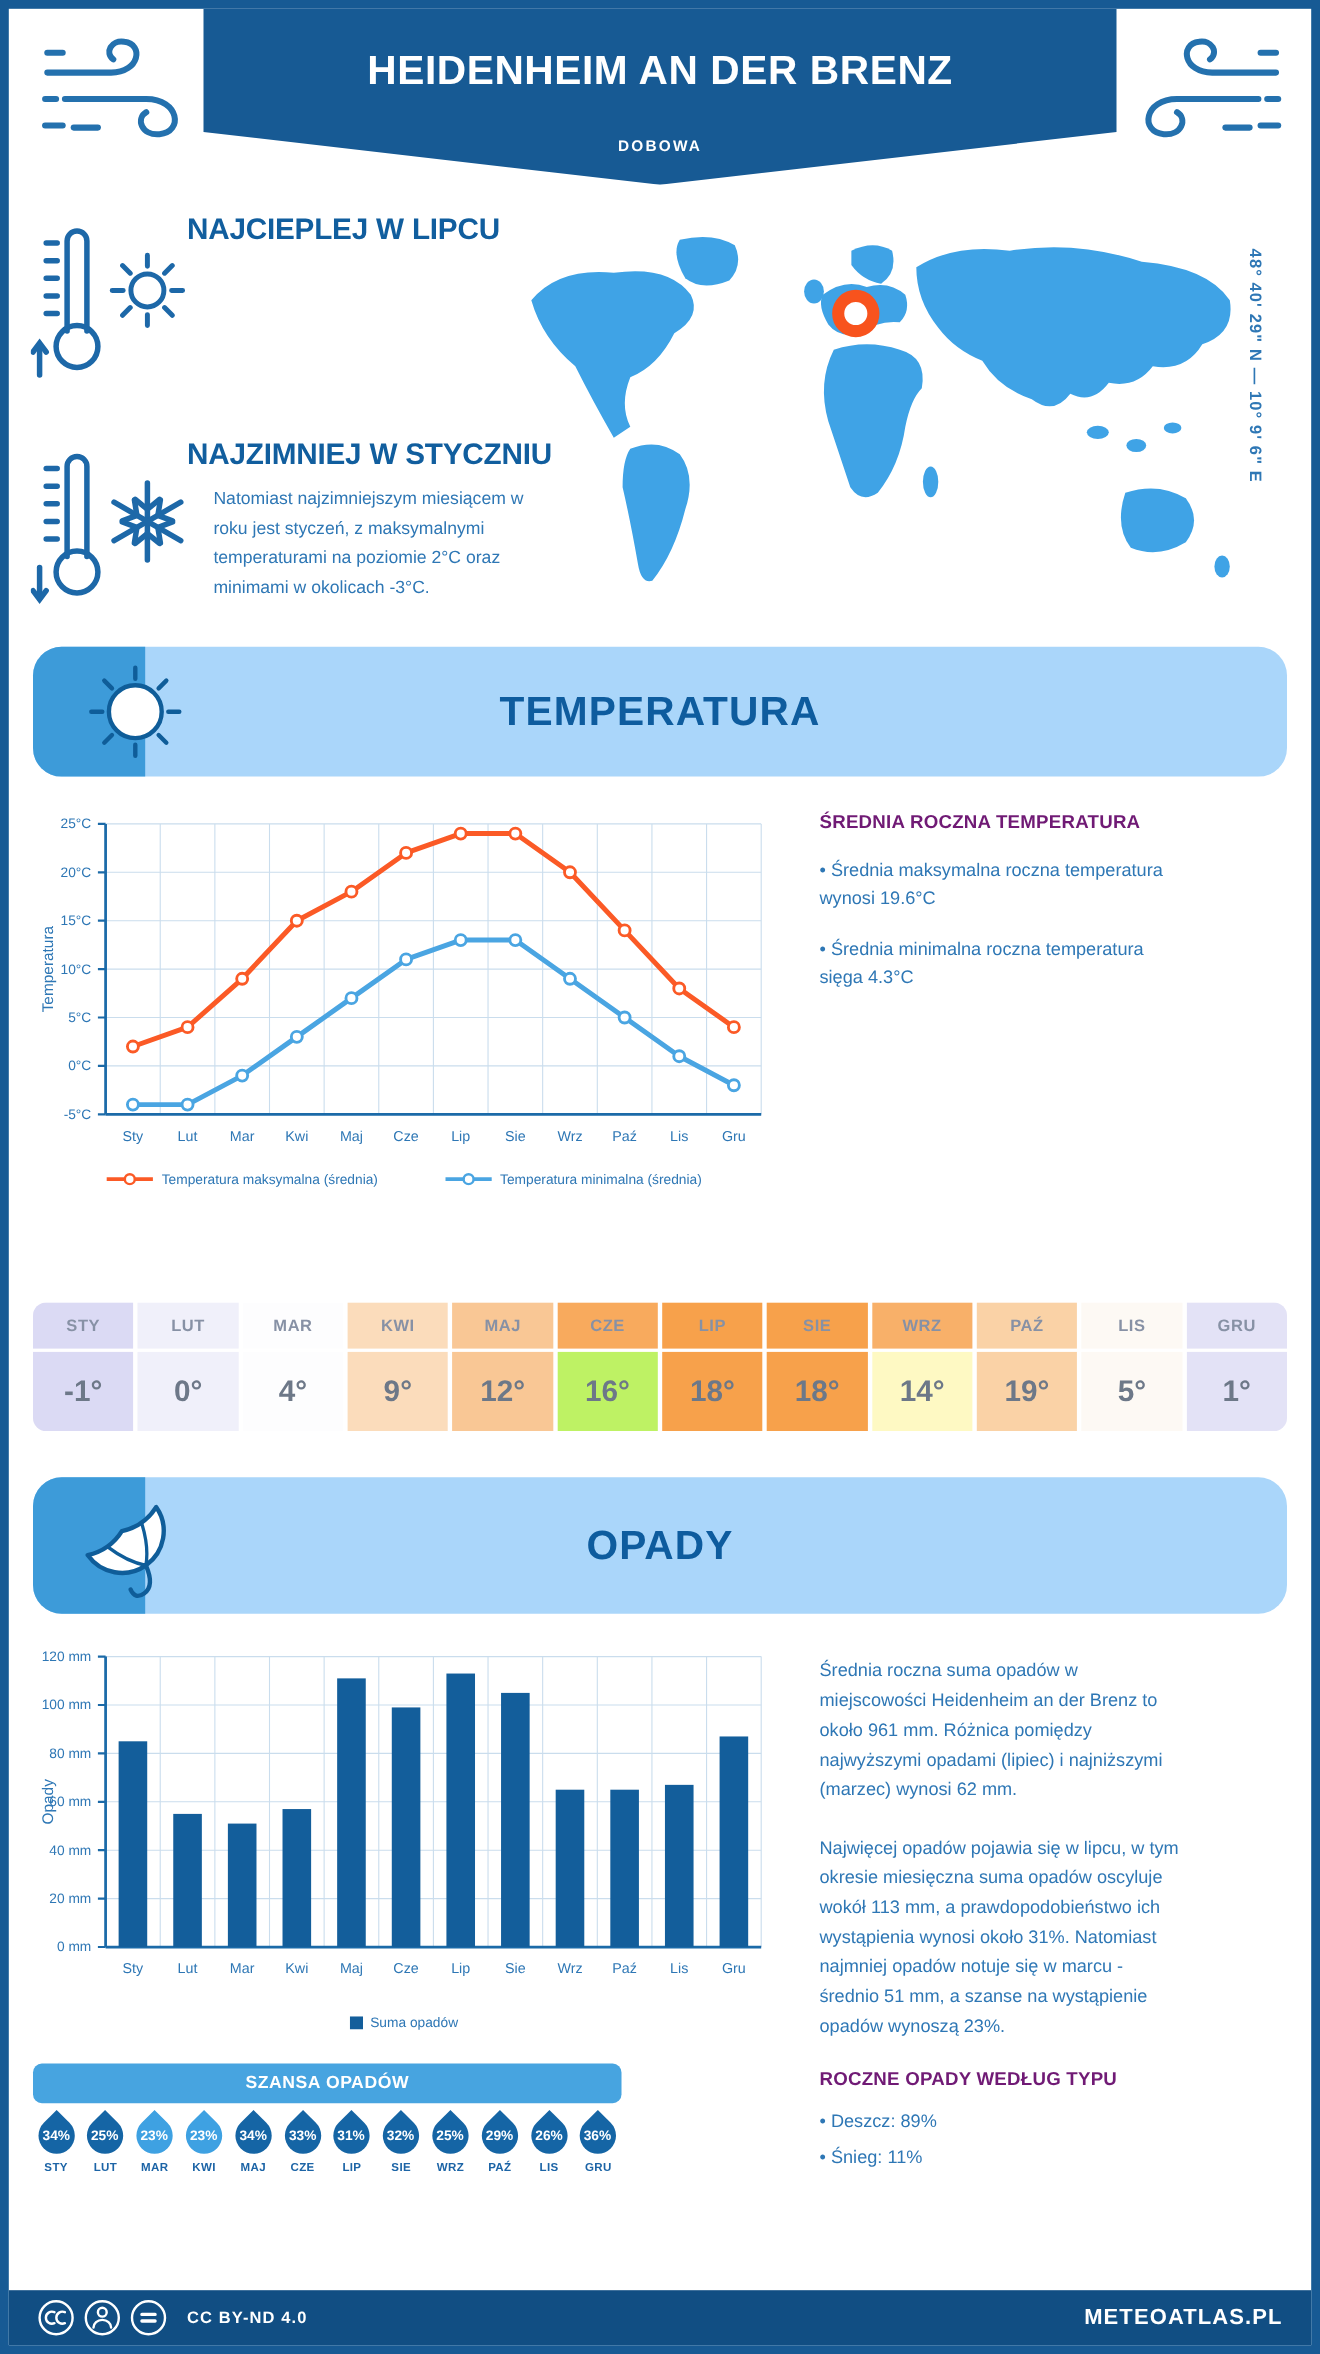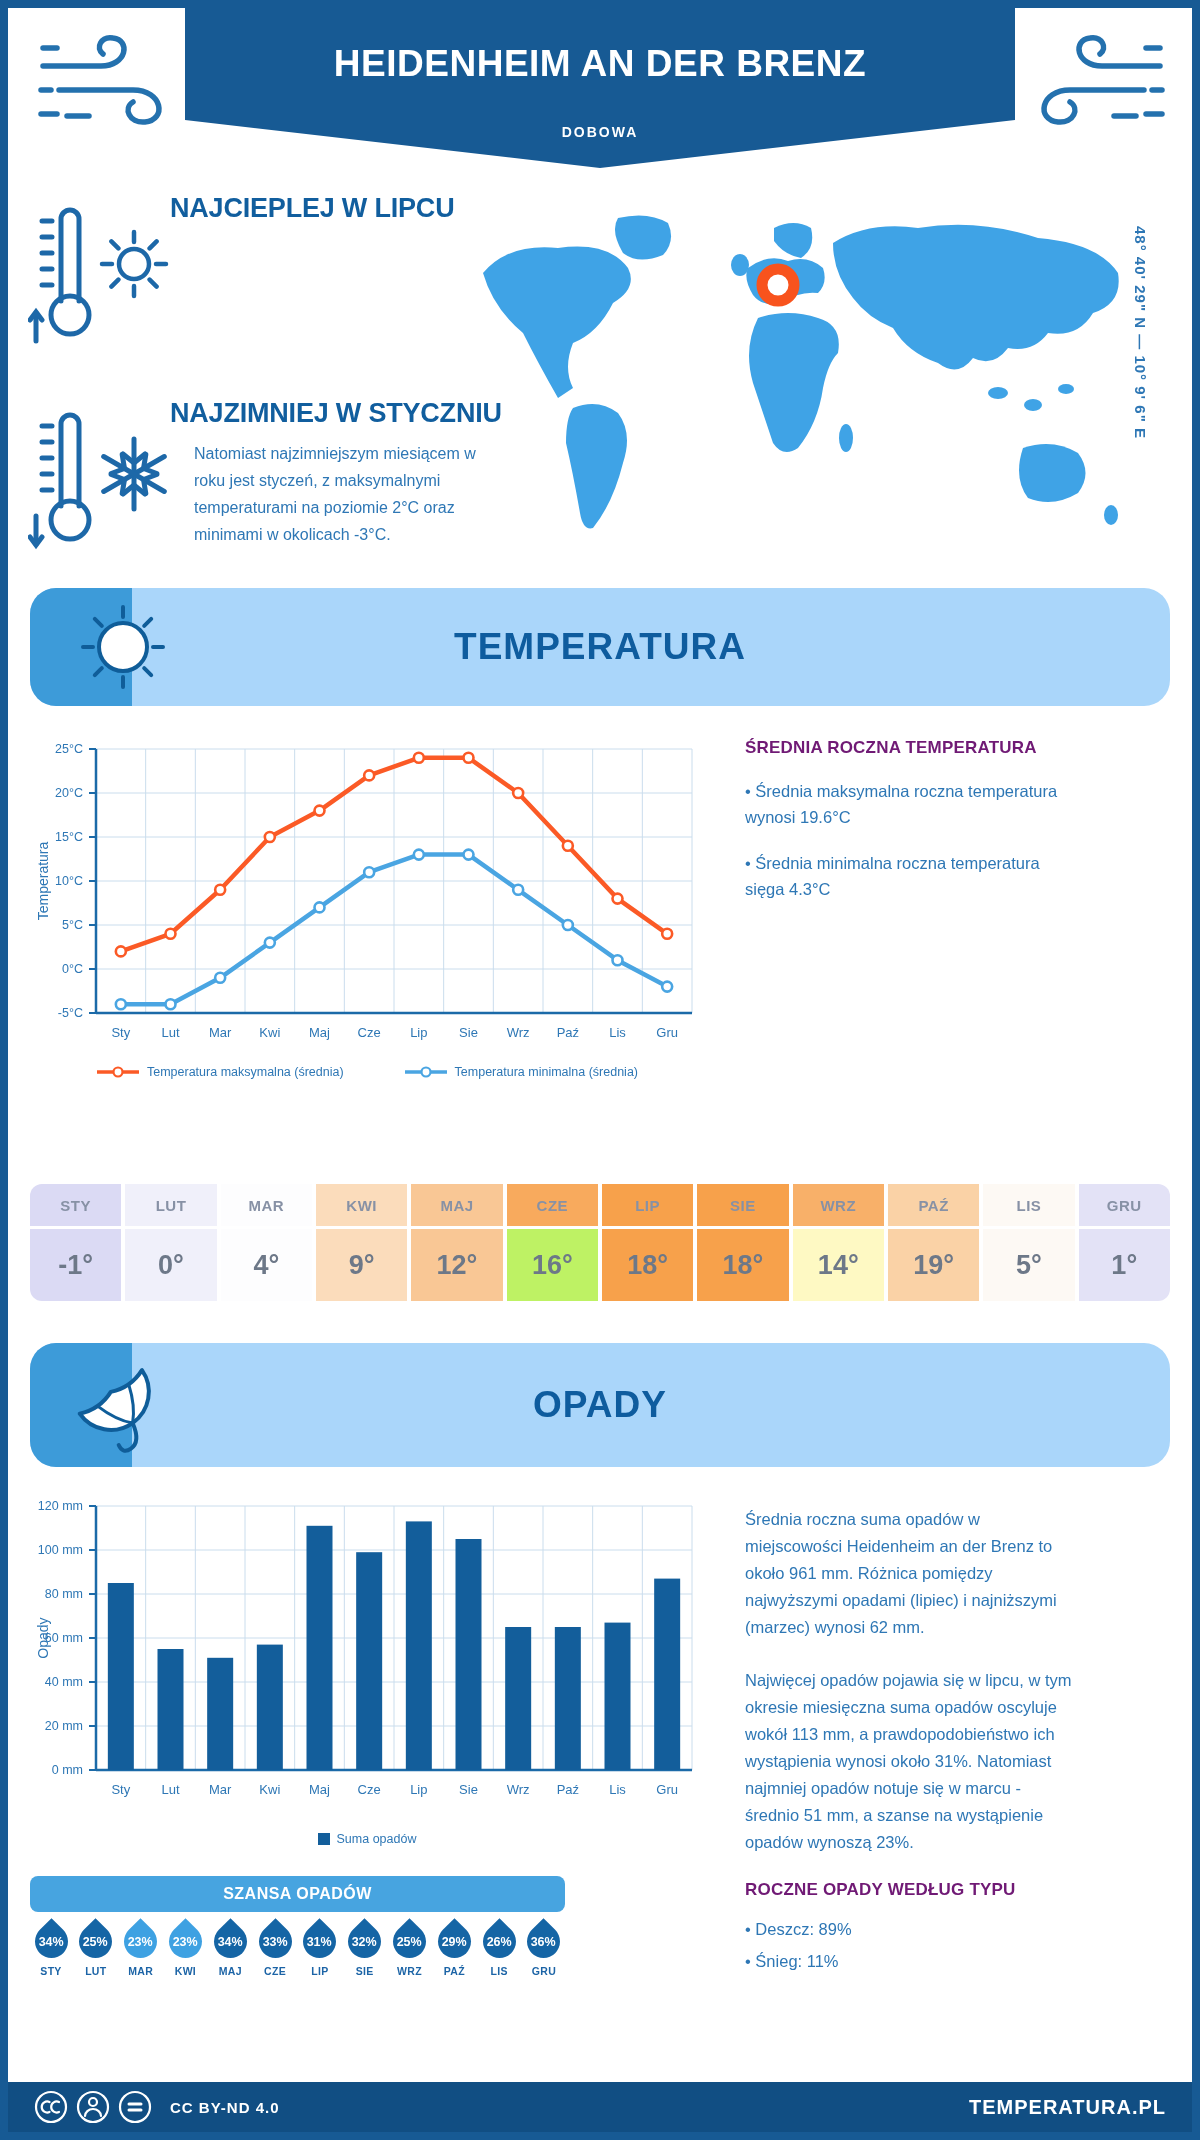--- a/index.html
+++ b/index.html
@@ -509,16 +509,16 @@
         <circle cx="17" cy="12" r="4" fill="none" stroke="#fff" stroke-width="2.2"></circle>
         <path d="M9,26 a8,7 0 0 1 16,0" fill="none" stroke="#fff" stroke-width="2.2" stroke-linecap="round"></path>
       </svg>
       <svg width="34" height="34" viewBox="0 0 34 34">
         <circle cx="17" cy="17" r="15" fill="none" stroke="#fff" stroke-width="2.2"></circle>
         <path d="M11,14 h12 M11,20 h12" stroke="#fff" stroke-width="3" stroke-linecap="round"></path>
       </svg>
     </div>
     <span class="lic-text">CC BY-ND 4.0</span>
     <span class="spacer"></span>
-    <span class="site">TEMPERATURA.PL</span>
+    <span class="site">METEOATLAS.PL</span>
   </div>
 
 </div>
 
 </body></html>

